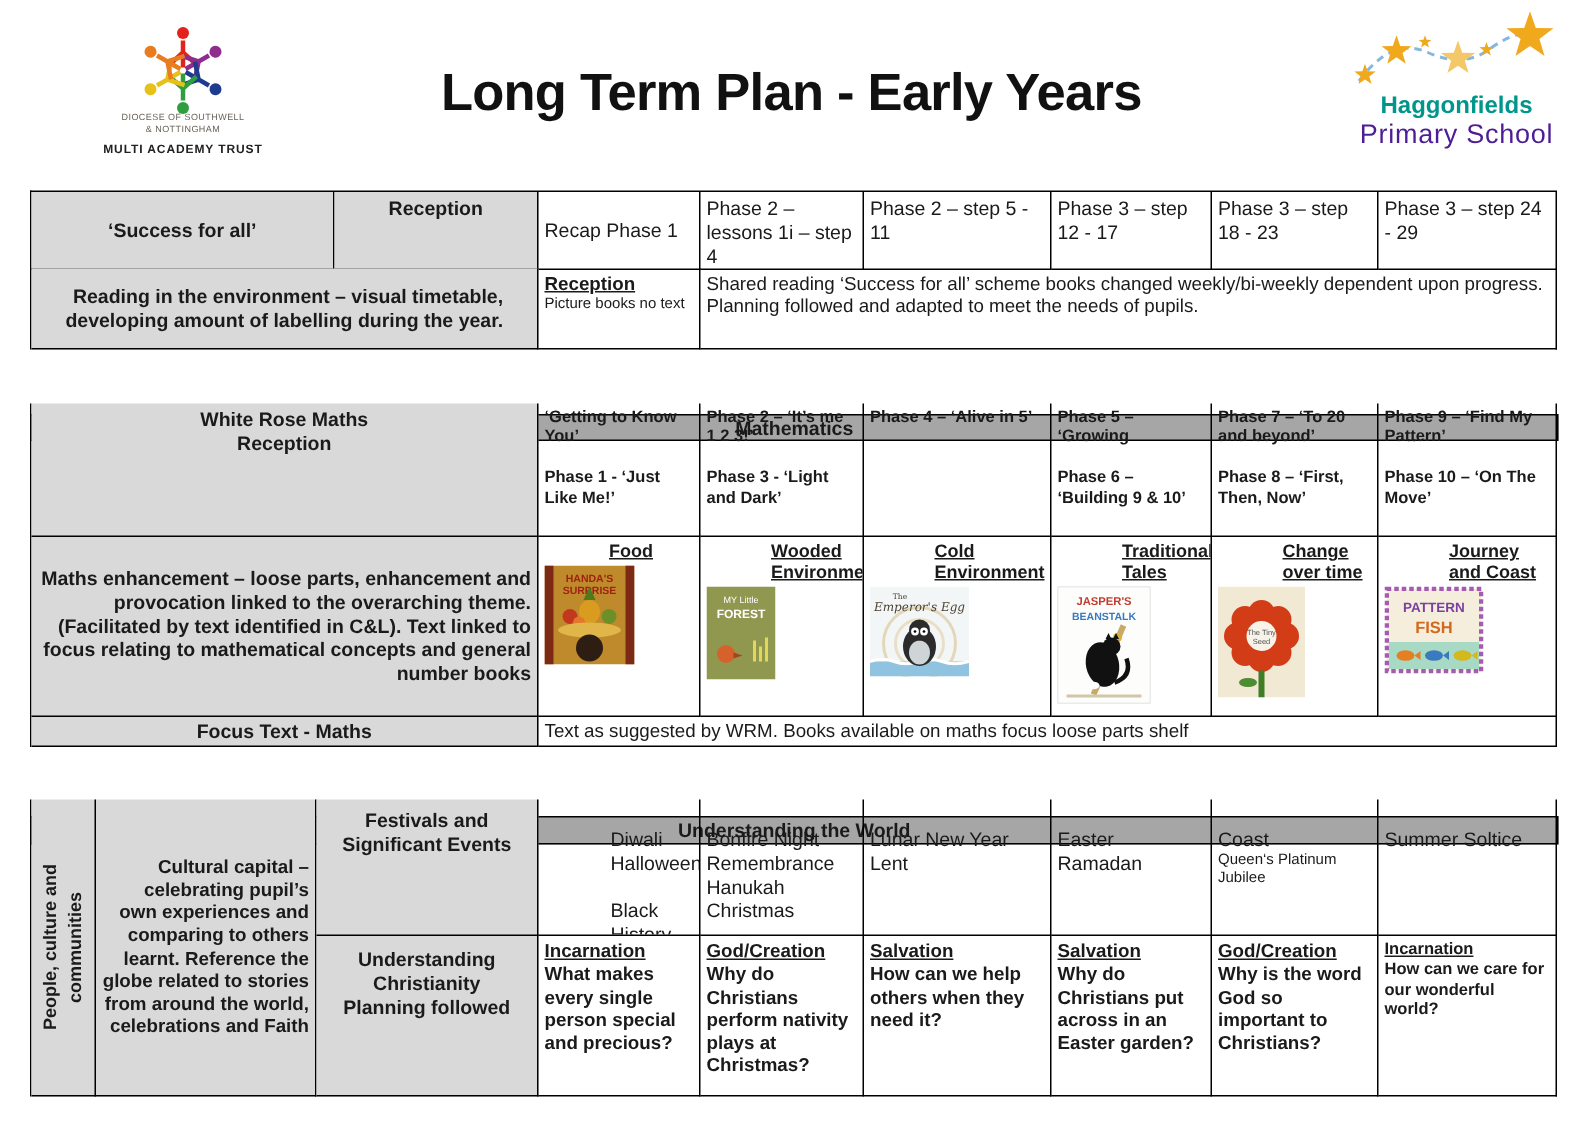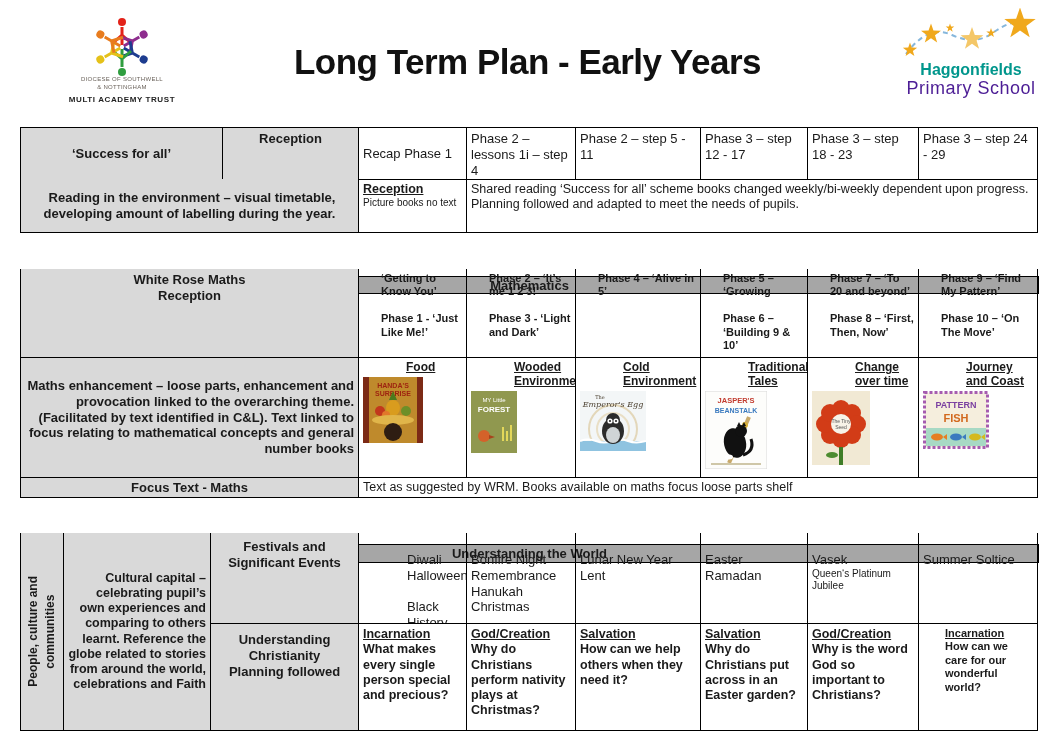--- a/index.html
+++ b/index.html
@@ -17,21 +17,21 @@
   .sect.bt{border-top:1px solid #000;}
   .cell{border-right:1px solid #000;border-bottom:1px solid #000;box-sizing:border-box;padding:3px 4px;font-size:13px;line-height:1.22;overflow:hidden;}
   .gray{background:#d9d9d9;}
   .b{font-weight:bold;}
   .u{text-decoration:underline;}
   .pre{white-space:pre-line;}
   .tc{text-align:center;}
   .cc{display:flex;flex-direction:column;align-items:center;justify-content:center;text-align:right;}
   .mc{display:flex;align-items:center;}
   .f10{font-size:10px;}
-  .f11{font-size:11px;padding-left:22px;}
+  .f11{font-size:11px;}
   .f12{font-size:12.5px;}
   .blk{display:block;}
   .bar{position:absolute;left:20px;width:1017px;background:#a6a6a6;border:1px solid #000;box-sizing:content-box;display:flex;align-items:center;justify-content:center;font-weight:bold;font-size:13px;}
   .thm{font-weight:bold;text-decoration:underline;font-size:12px;display:block;line-height:1.15;padding-left:43px;}
   .book{display:block;margin-top:2px;}
   .vlabel{display:flex;align-items:center;justify-content:center;}
   .vlabel span{writing-mode:vertical-rl;transform:rotate(180deg);font-weight:bold;font-size:12px;text-align:center;white-space:pre-line;line-height:1.4;}
   svg text{font-family:"Liberation Sans",sans-serif;}
   svg .ser{font-family:"DejaVu Serif",serif;}
 </style>
@@ -283,21 +283,21 @@
   </div>
   <div class="cell pre" style="grid-row:1;grid-column:6;">
     <span class="blk pre">Lunar New Year
 Lent</span><span class="blk f10"></span>
   </div>
   <div class="cell pre" style="grid-row:1;grid-column:7;">
     <span class="blk pre">Easter
 Ramadan</span><span class="blk f10"></span>
   </div>
   <div class="cell pre" style="grid-row:1;grid-column:8;">
-    <span class="blk pre">Vasek</span><span class="blk f10">Queen‘s Platinum Jubilee</span>
+    <span class="blk pre">Coast</span><span class="blk f10">Queen‘s Platinum Jubilee</span>
   </div>
   <div class="cell pre" style="grid-row:1;grid-column:9;">
     <span class="blk pre">Summer Soltice</span><span class="blk f10"></span>
   </div>
 
   <div class="cell gray tc b pre" style="grid-row:2;grid-column:3;padding-top:8px;">Understanding
 Christianity
 Planning followed</div>
   <div class="cell" style="grid-row:2;grid-column:4;">
     <span class="b u blk f12">Incarnation</span>

